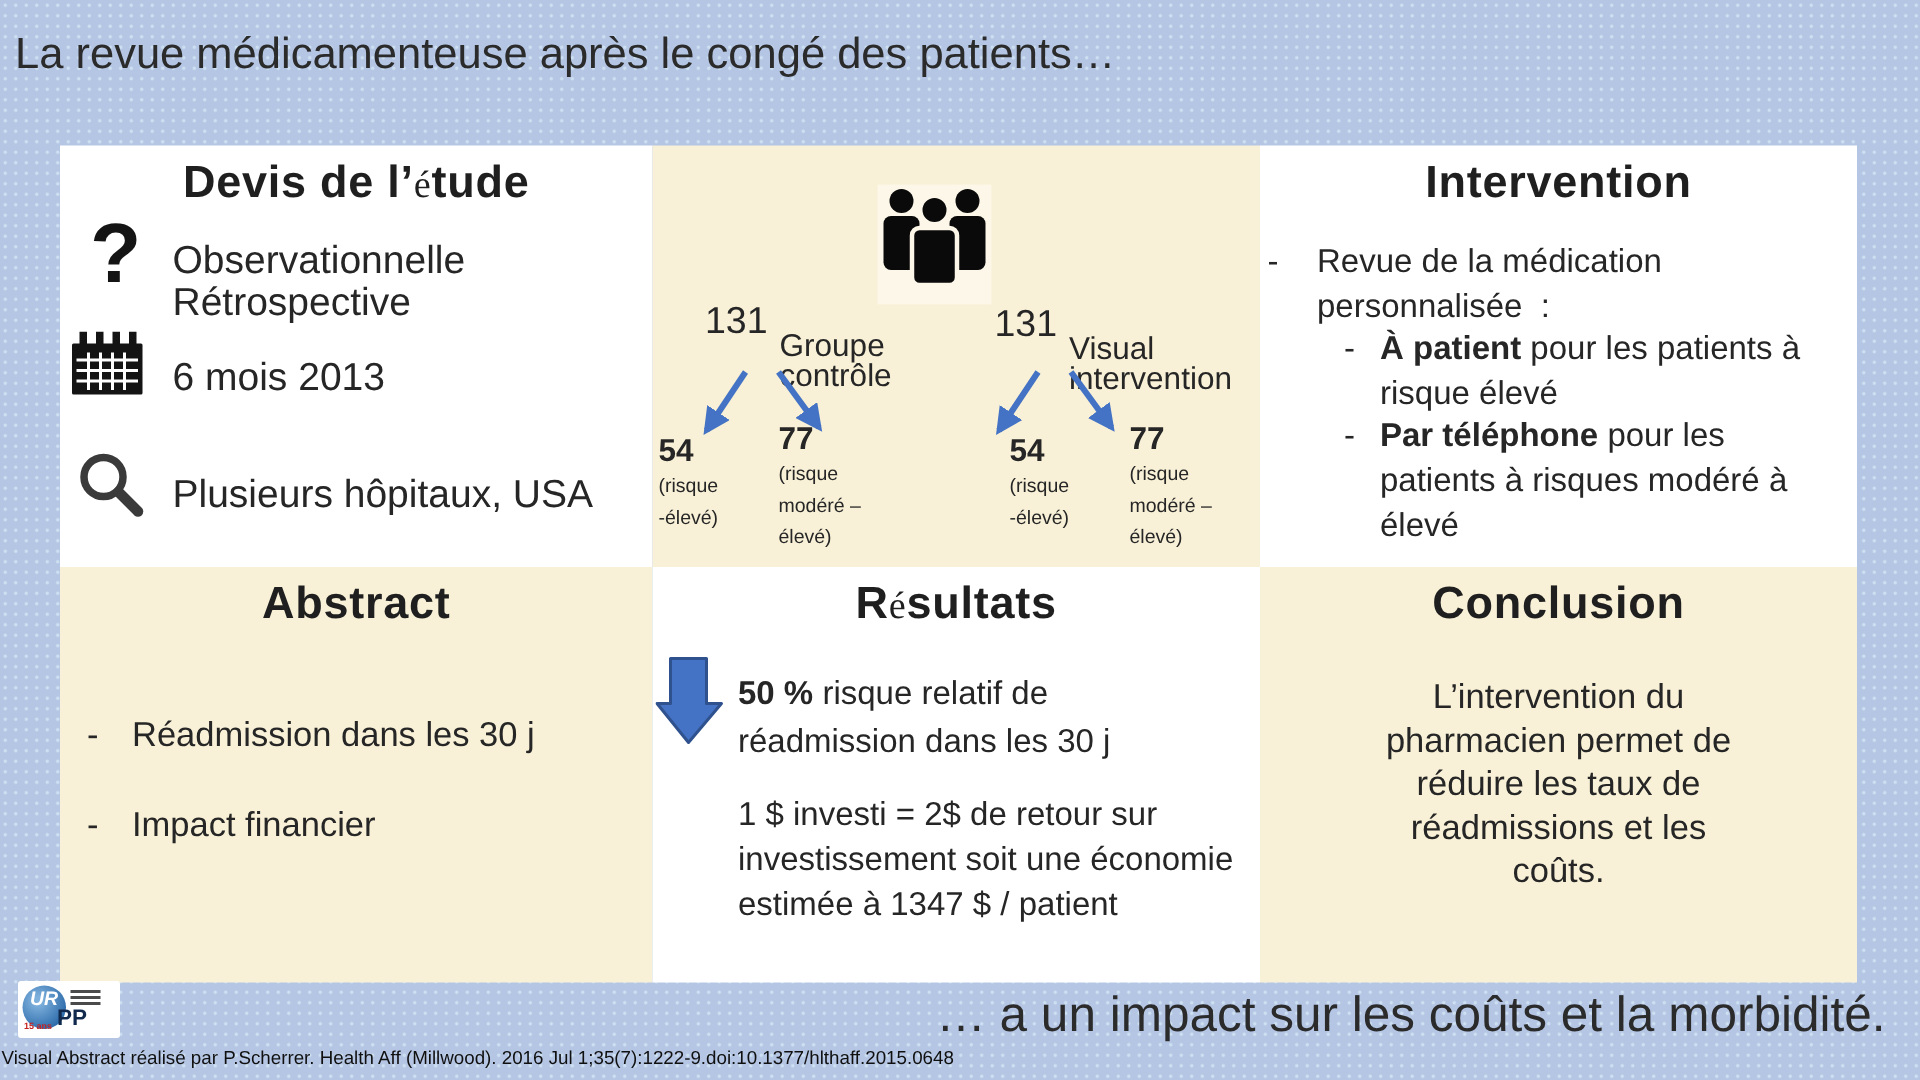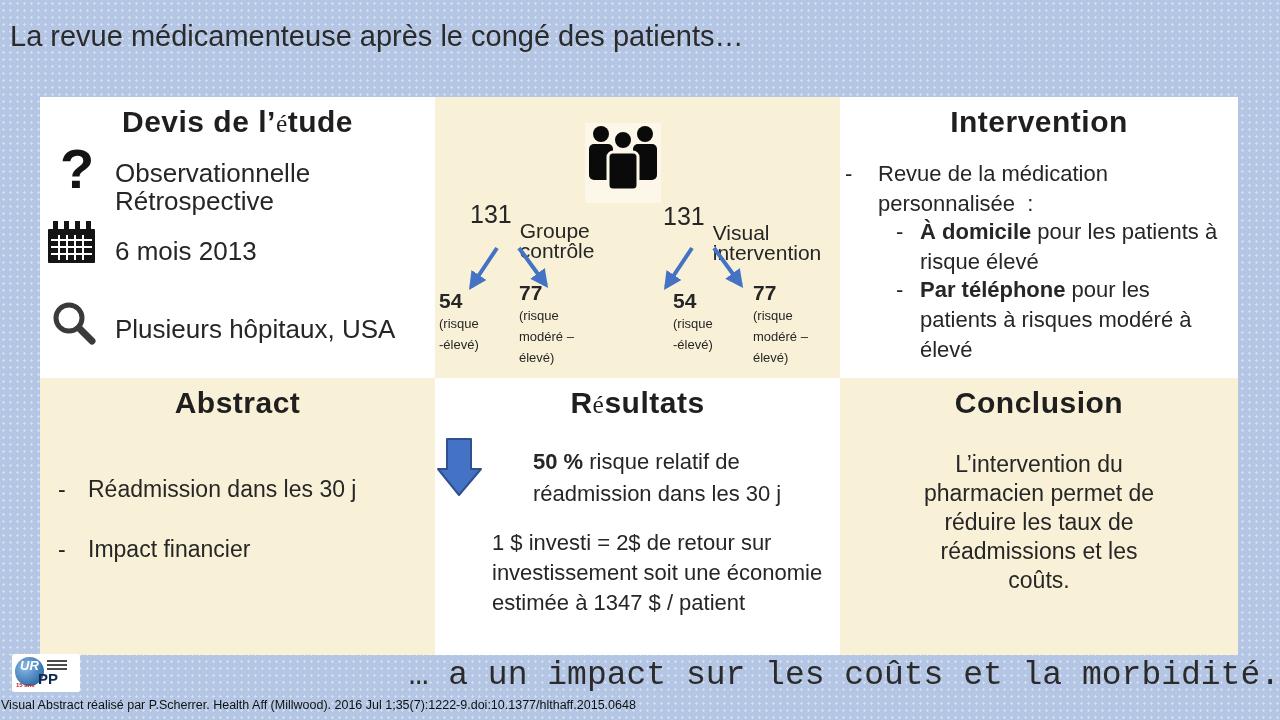--- a/index.html
+++ b/index.html
@@ -28,26 +28,26 @@
   .grp .gname{display:inline-block;font-size:21px;line-height:20px;margin-left:8px;margin-top:21px;vertical-align:top;}
   .split .n{font-size:21px;font-weight:bold;line-height:24px;}
   .split .lbl{font-size:13px;line-height:21px;}
   
   .dash{font-size:22px;line-height:30px;position:absolute;}
   .itxt{font-size:22px;line-height:30px;position:absolute;}
   .blead{font-weight:bold;}
   
   .oitem{font-size:23px;position:absolute;white-space:nowrap;}
   
-  .rtxt{font-size:22px;line-height:32px;position:absolute;margin-left:41px;}
+  .rtxt{font-size:22px;line-height:32px;position:absolute;}
   .rtxt2{font-size:22px;line-height:30px;position:absolute;}
   
   .ctext{font-size:23px;line-height:29px;text-align:center;position:absolute;}
   
-  .tagline{position:absolute;right:0;top:657px;font-size:33px;color:#2b2b2b;white-space:nowrap;font-family:Liberation Mono, monospace;}
+  .tagline{position:absolute;right:23px;top:657px;font-size:33px;color:#2b2b2b;white-space:nowrap;}
   .citation{position:absolute;left:1px;top:698px;font-size:12.5px;color:#101010;white-space:nowrap;}
   .logo{position:absolute;left:12px;top:654px;width:68px;height:38px;background:#fff;border-radius:2px;}
   .logo-circle{position:absolute;left:3px;top:3px;width:29px;height:29px;border-radius:50%;
                background:radial-gradient(circle at 35% 35%, #7db0dc 10%, #2e6cab 75%);}
   .logo-ur{position:absolute;left:8px;top:4px;font-weight:bold;font-style:italic;font-size:13px;color:#fff;}
   .logo-pp{position:absolute;left:26px;top:16px;font-weight:bold;font-size:15px;color:#10294d;}
   .logo-badge{position:absolute;left:4px;top:28px;font-size:6px;color:#c42222;font-weight:bold;}
   .logo-lines{position:absolute;left:35px;top:6px;}
   .logo-lines div{width:20px;height:2px;background:#4a4a4a;margin-bottom:2px;}
 </style>
@@ -144,21 +144,21 @@
         <div class="n">77</div>
         <div class="lbl">(risque modéré – élevé)</div>
       </div>
     </div>
 
     <div class="panel white">
       <div class="ph">Intervention</div>
       <div class="dash" style="left:5px;top:62px;">-</div>
       <div class="itxt" style="left:38px;top:62px;width:330px;">Revue de la médication personnalisée&nbsp; :</div>
       <div class="dash" style="left:56px;top:120px;">-</div>
-      <div class="itxt" style="left:80px;top:120px;width:300px;"><span class="blead">À domicile</span><span> pour les patients à risque élevé</span></div>
+      <div class="itxt" style="left:80px;top:120px;width:300px;"><span class="blead">À patient</span><span> pour les patients à risque élevé</span></div>
       <div class="dash" style="left:56px;top:178px;">-</div>
       <div class="itxt" style="left:80px;top:178px;width:300px;"><span class="blead">Par téléphone</span><span> pour les patients à risques modéré à élevé</span></div>
     </div>
 
     <div class="panel cream">
       <div class="ph">Abstract</div>
       <div class="oitem" style="left:18px;top:98px;">-</div>
       <div class="oitem" style="left:48px;top:98px;">Réadmission dans les 30 j</div>
       <div class="oitem" style="left:18px;top:158px;">-</div>
       <div class="oitem" style="left:48px;top:158px;">Impact financier</div>

